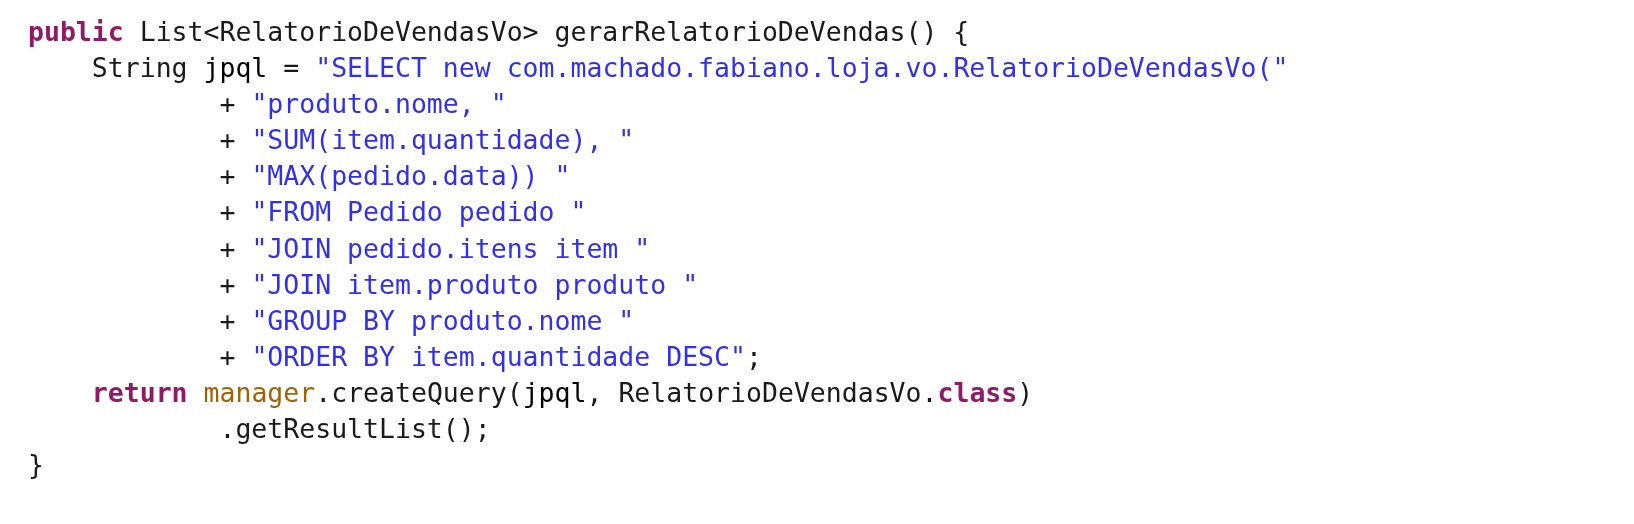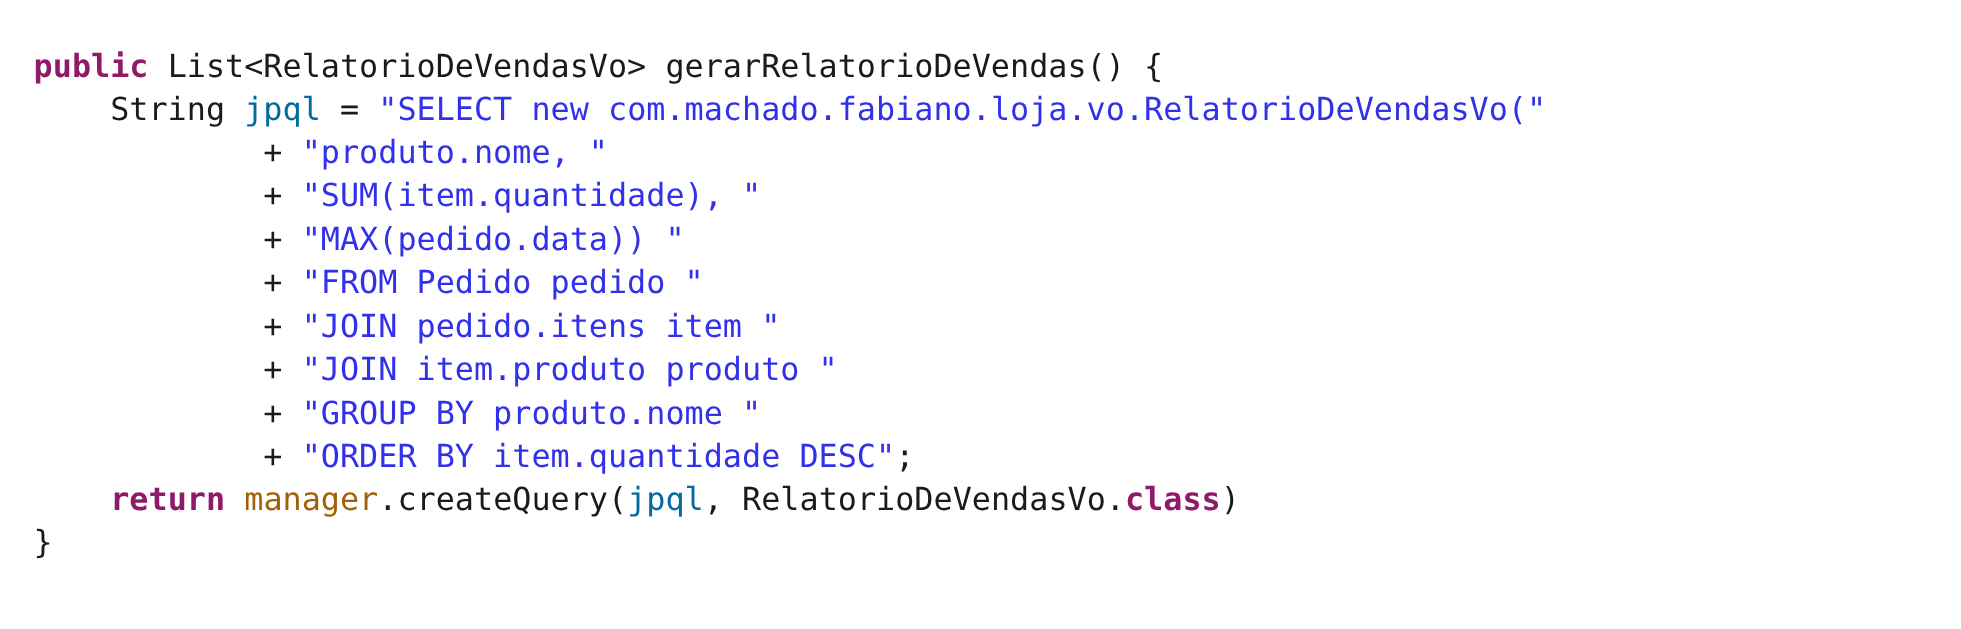--- a/index.html
+++ b/index.html
@@ -9,46 +9,46 @@
   }
   body {
     width: 1634px;
     height: 524px;
     overflow: hidden;
     font-family: "DejaVu Sans Mono", "Liberation Mono", monospace;
   }
   #code-block {
     padding: 14px 0 0 28px;
     box-sizing: border-box;
-    margin-top: 24px;
   }
   .code-line {
     font-size: 26.5px;
     line-height: 36.1px;
     white-space: pre;
     letter-spacing: 0px;
     color: #1a1a1a;
     height: 36.1px;
   }
   .tok { white-space: pre; }
   .tok-plain    { color: #1a1a1a; }
   .tok-keyword  { color: #8f1a68; font-weight: bold; }
   .tok-string   { color: #3131ec; }
-  .tok-local    { color: #0369a1; }
+  .tok-local    { color: #000000; }
   .tok-field    { color: #a16207; }
 </style>
 </head>
 <body>
 
 <div id="code-block">
     <div class="code-line"><span class="tok tok-keyword">public</span><span class="tok tok-plain"> List&lt;RelatorioDeVendasVo&gt; gerarRelatorioDeVendas() {</span></div>
     <div class="code-line"><span class="tok tok-plain">    String </span><span class="tok tok-local">jpql</span><span class="tok tok-plain"> = </span><span class="tok tok-string">"SELECT new com.machado.fabiano.loja.vo.RelatorioDeVendasVo("</span></div>
     <div class="code-line"><span class="tok tok-plain">            + </span><span class="tok tok-string">"produto.nome, "</span></div>
     <div class="code-line"><span class="tok tok-plain">            + </span><span class="tok tok-string">"SUM(item.quantidade), "</span></div>
     <div class="code-line"><span class="tok tok-plain">            + </span><span class="tok tok-string">"MAX(pedido.data)) "</span></div>
     <div class="code-line"><span class="tok tok-plain">            + </span><span class="tok tok-string">"FROM Pedido pedido "</span></div>
     <div class="code-line"><span class="tok tok-plain">            + </span><span class="tok tok-string">"JOIN pedido.itens item "</span></div>
     <div class="code-line"><span class="tok tok-plain">            + </span><span class="tok tok-string">"JOIN item.produto produto "</span></div>
     <div class="code-line"><span class="tok tok-plain">            + </span><span class="tok tok-string">"GROUP BY produto.nome "</span></div>
     <div class="code-line"><span class="tok tok-plain">            + </span><span class="tok tok-string">"ORDER BY item.quantidade DESC"</span><span class="tok tok-plain">;</span></div>
     <div class="code-line"><span class="tok tok-plain">    </span><span class="tok tok-keyword">return</span><span class="tok tok-plain"> </span><span class="tok tok-field">manager</span><span class="tok tok-plain">.createQuery(</span><span class="tok tok-local">jpql</span><span class="tok tok-plain">, RelatorioDeVendasVo.</span><span class="tok tok-keyword">class</span><span class="tok tok-plain">)</span></div>
+    <div class="code-line"><span class="tok tok-plain">            .getResultList();</span></div>
     <div class="code-line"><span class="tok tok-plain">}</span></div>
   </div>
 
 </body></html>

